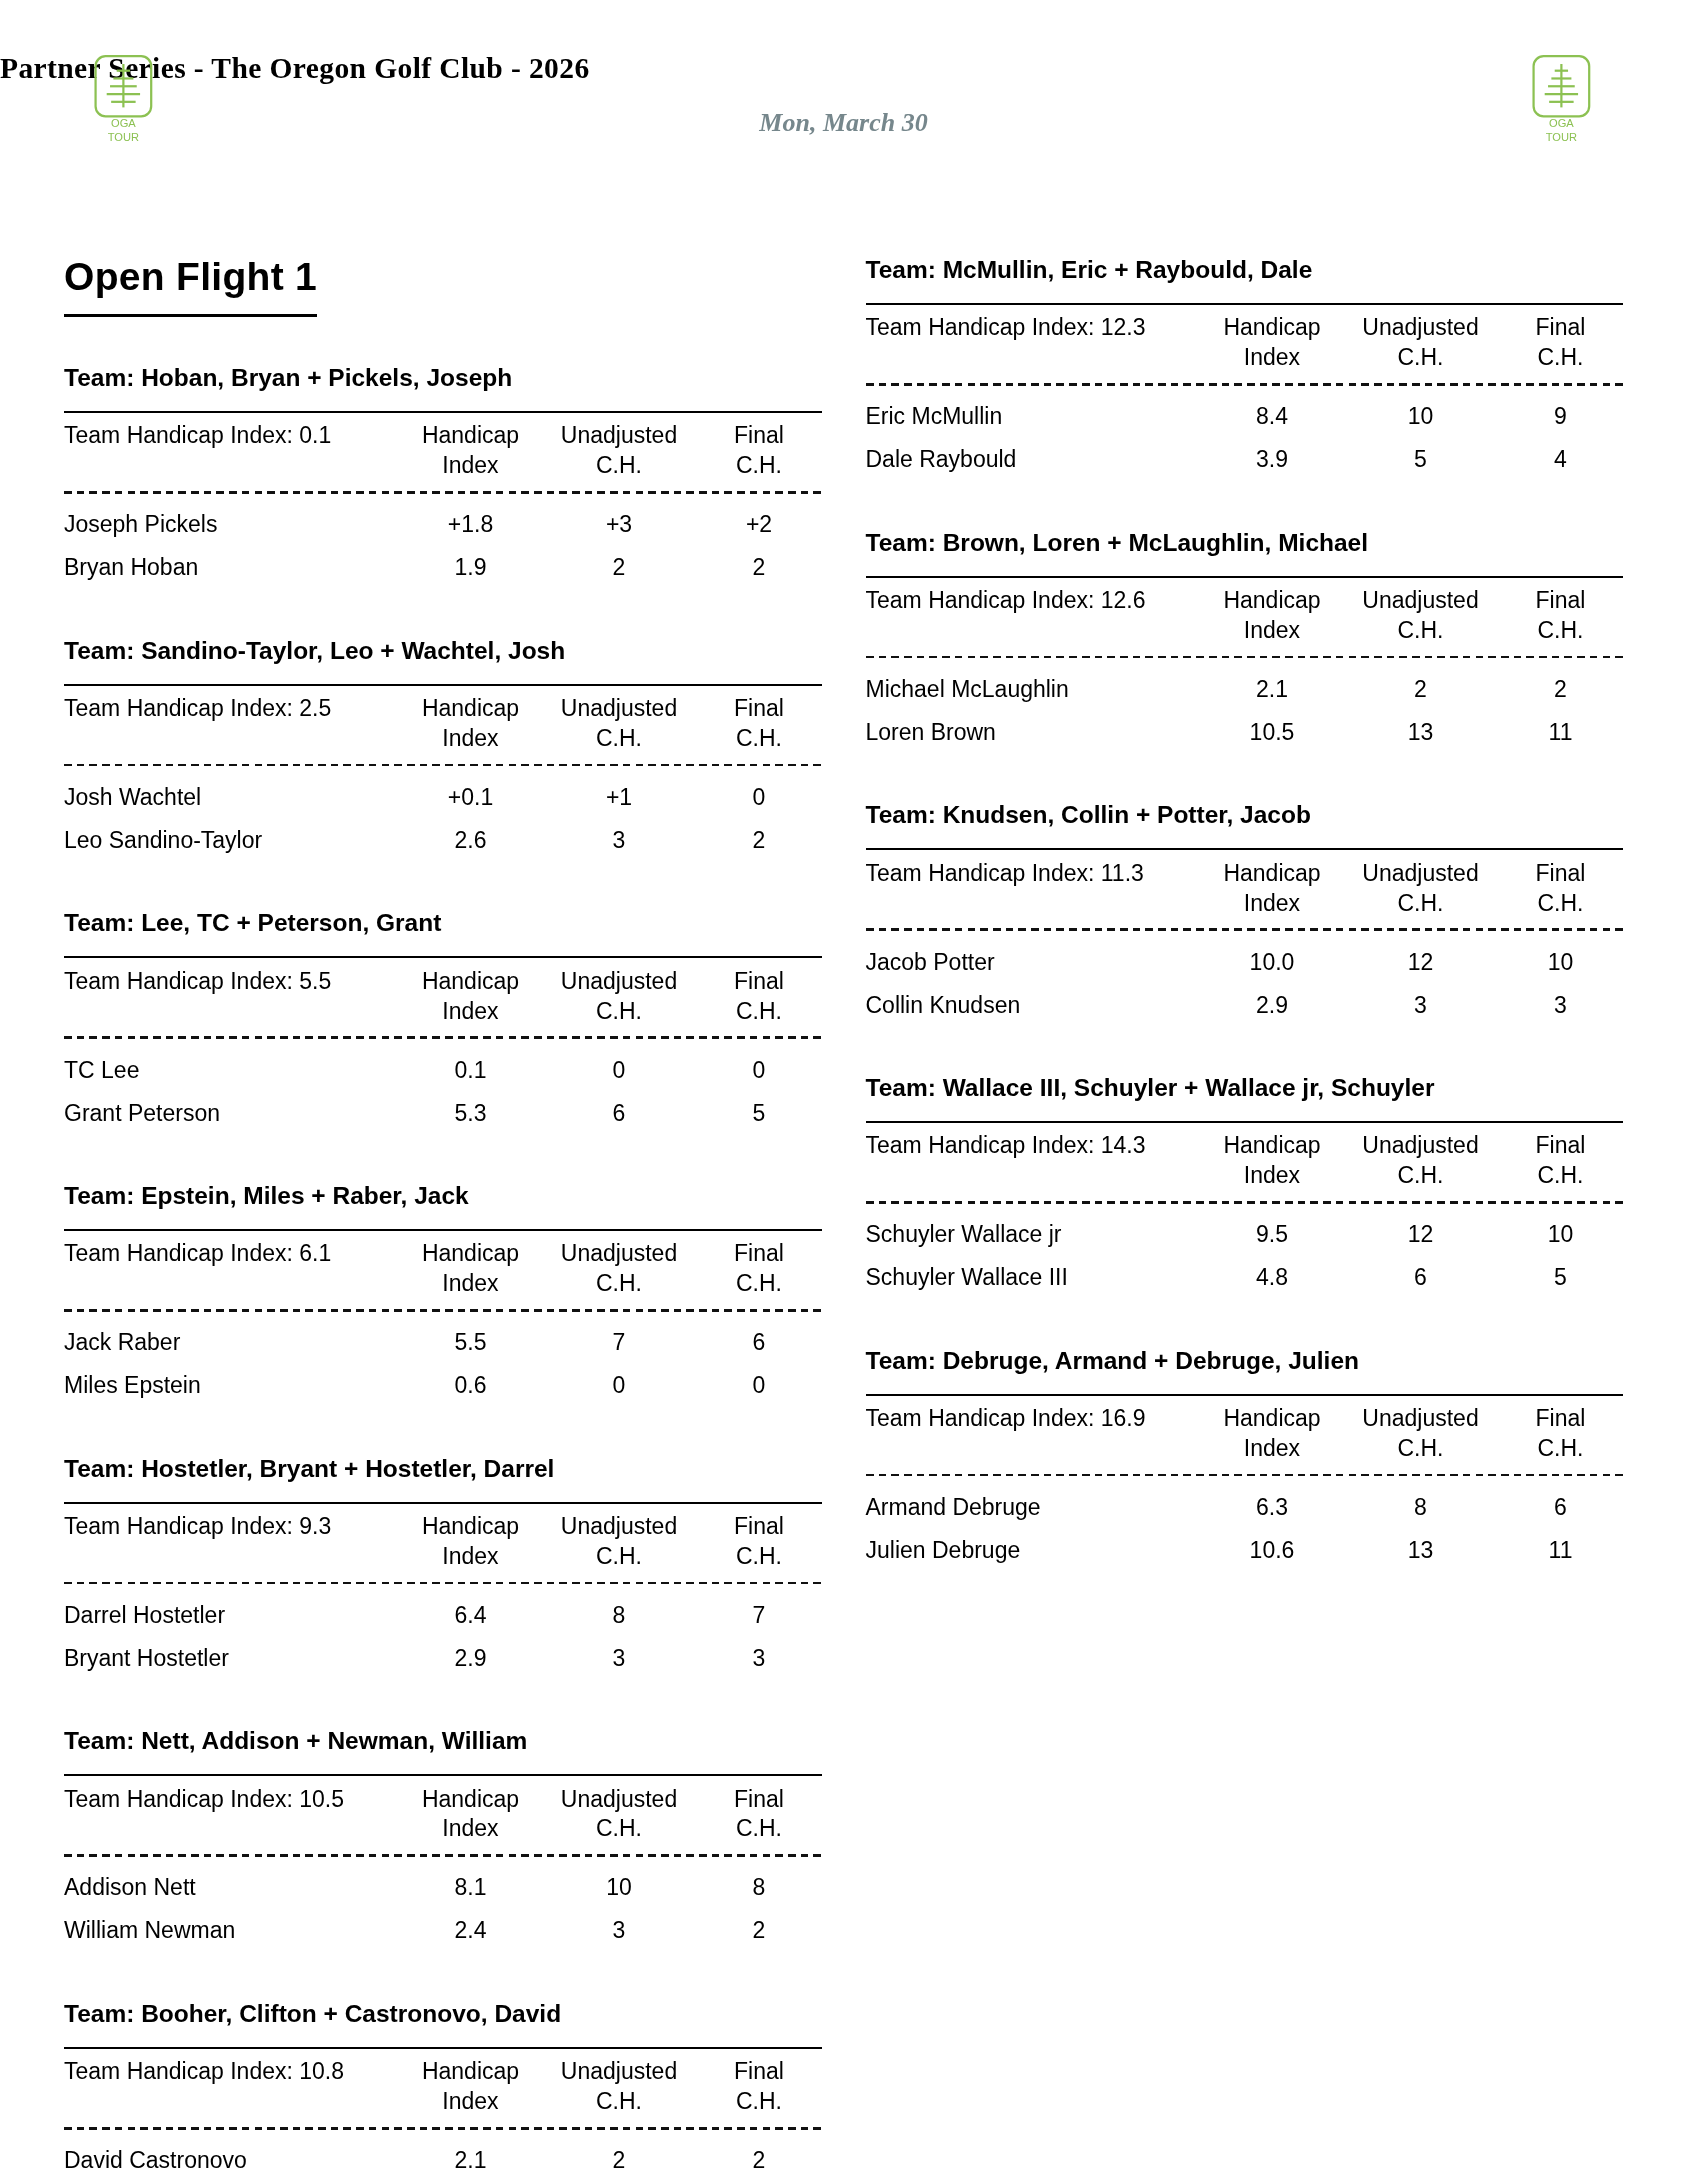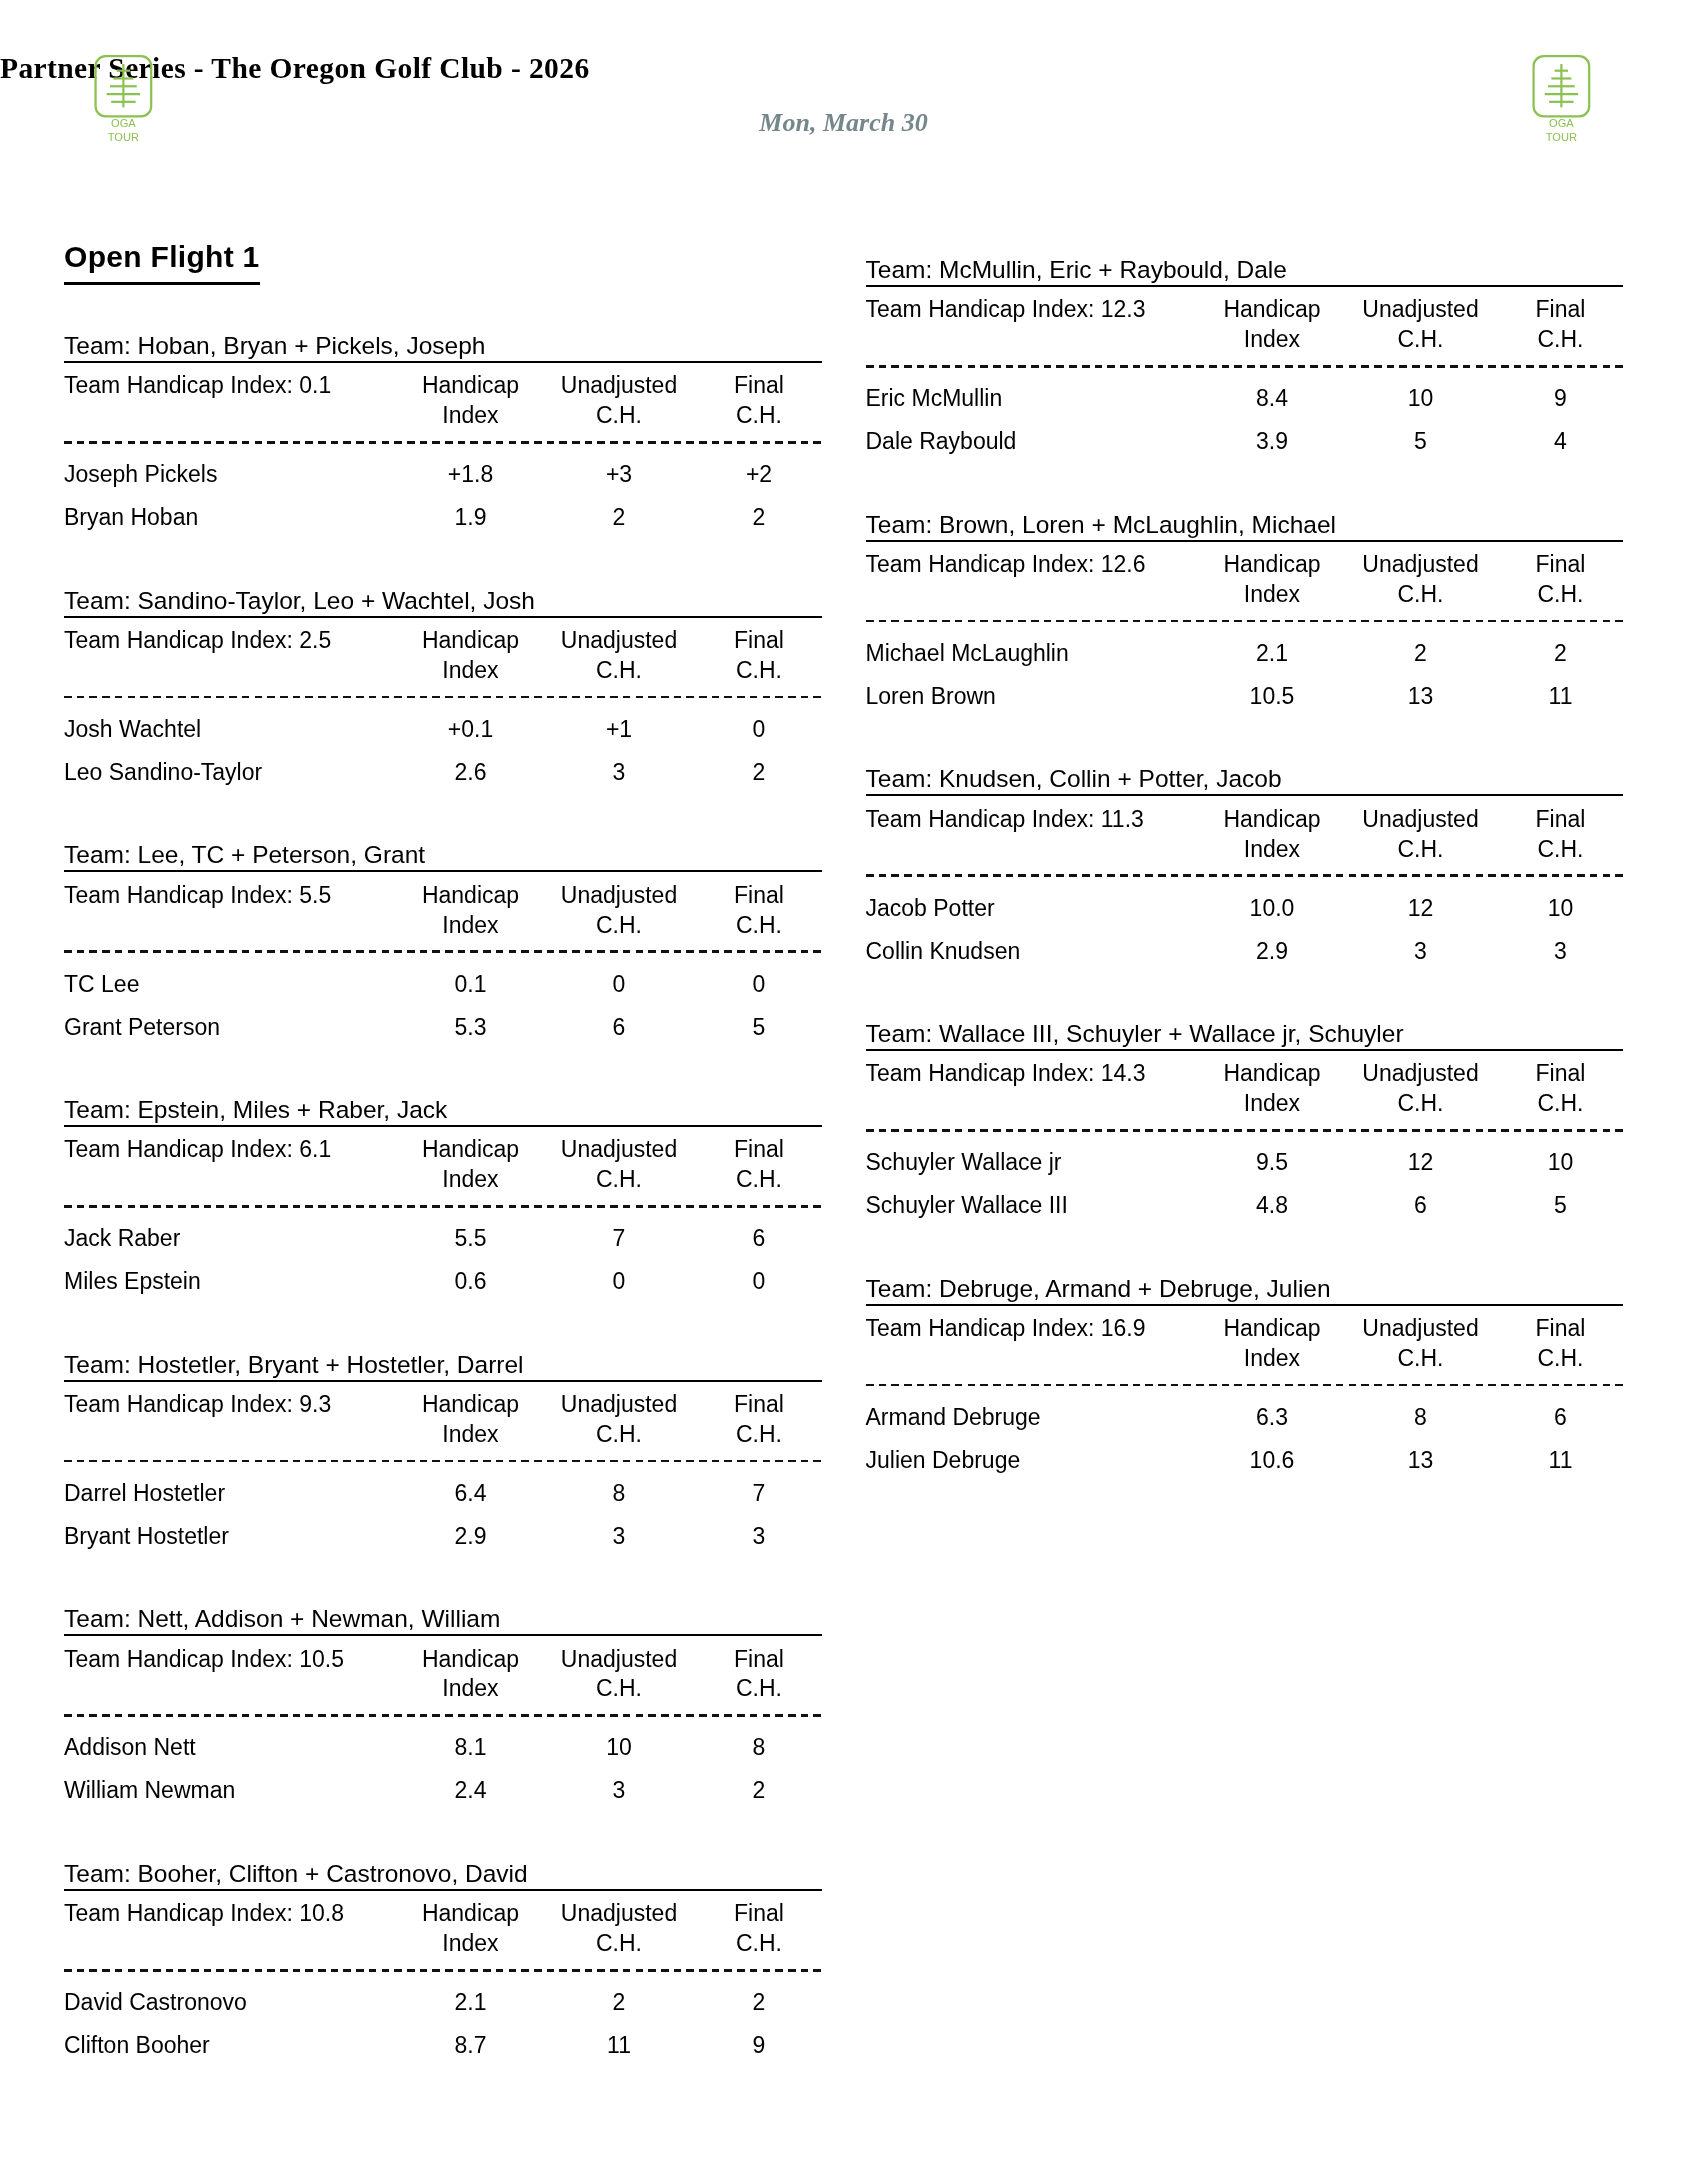--- a/index.html
+++ b/index.html
@@ -42,34 +42,34 @@
     gap:44px;
     padding:0 64px;
     margin-top:101px;
     align-items:flex-start;
   }
   .col { flex:1; min-width:0; }
   .col-right { padding-top:17px; }
 
   .flight-title {
     display:inline-block;
-    margin:1px 0 47px 0;
-    padding-bottom:8px;
-    font-size:30px;
+    margin:16px 0 47px 0;
+    padding-bottom:15px;
+    font-size:39px;
     font-weight:bold;
     border-bottom:3.4px solid #000;
     letter-spacing:0.3px;
   }
 
   
   .team { margin-bottom:47px; }
   .team-title {
     font-size:24.5px;
-    font-weight:normal;
-    padding-bottom:1px;
+    font-weight:bold;
+    padding-bottom:19px;
     border-bottom:2.5px solid #000;
     white-space:nowrap;
   }
   .grid-row {
     display:grid;
     grid-template-columns: 1fr 142px 155px 125px;
     align-items:start;
   }
   .thead { padding-top:8.4px; font-size:23px; }
   .thead .tindex { line-height:1.3; white-space:nowrap; }

